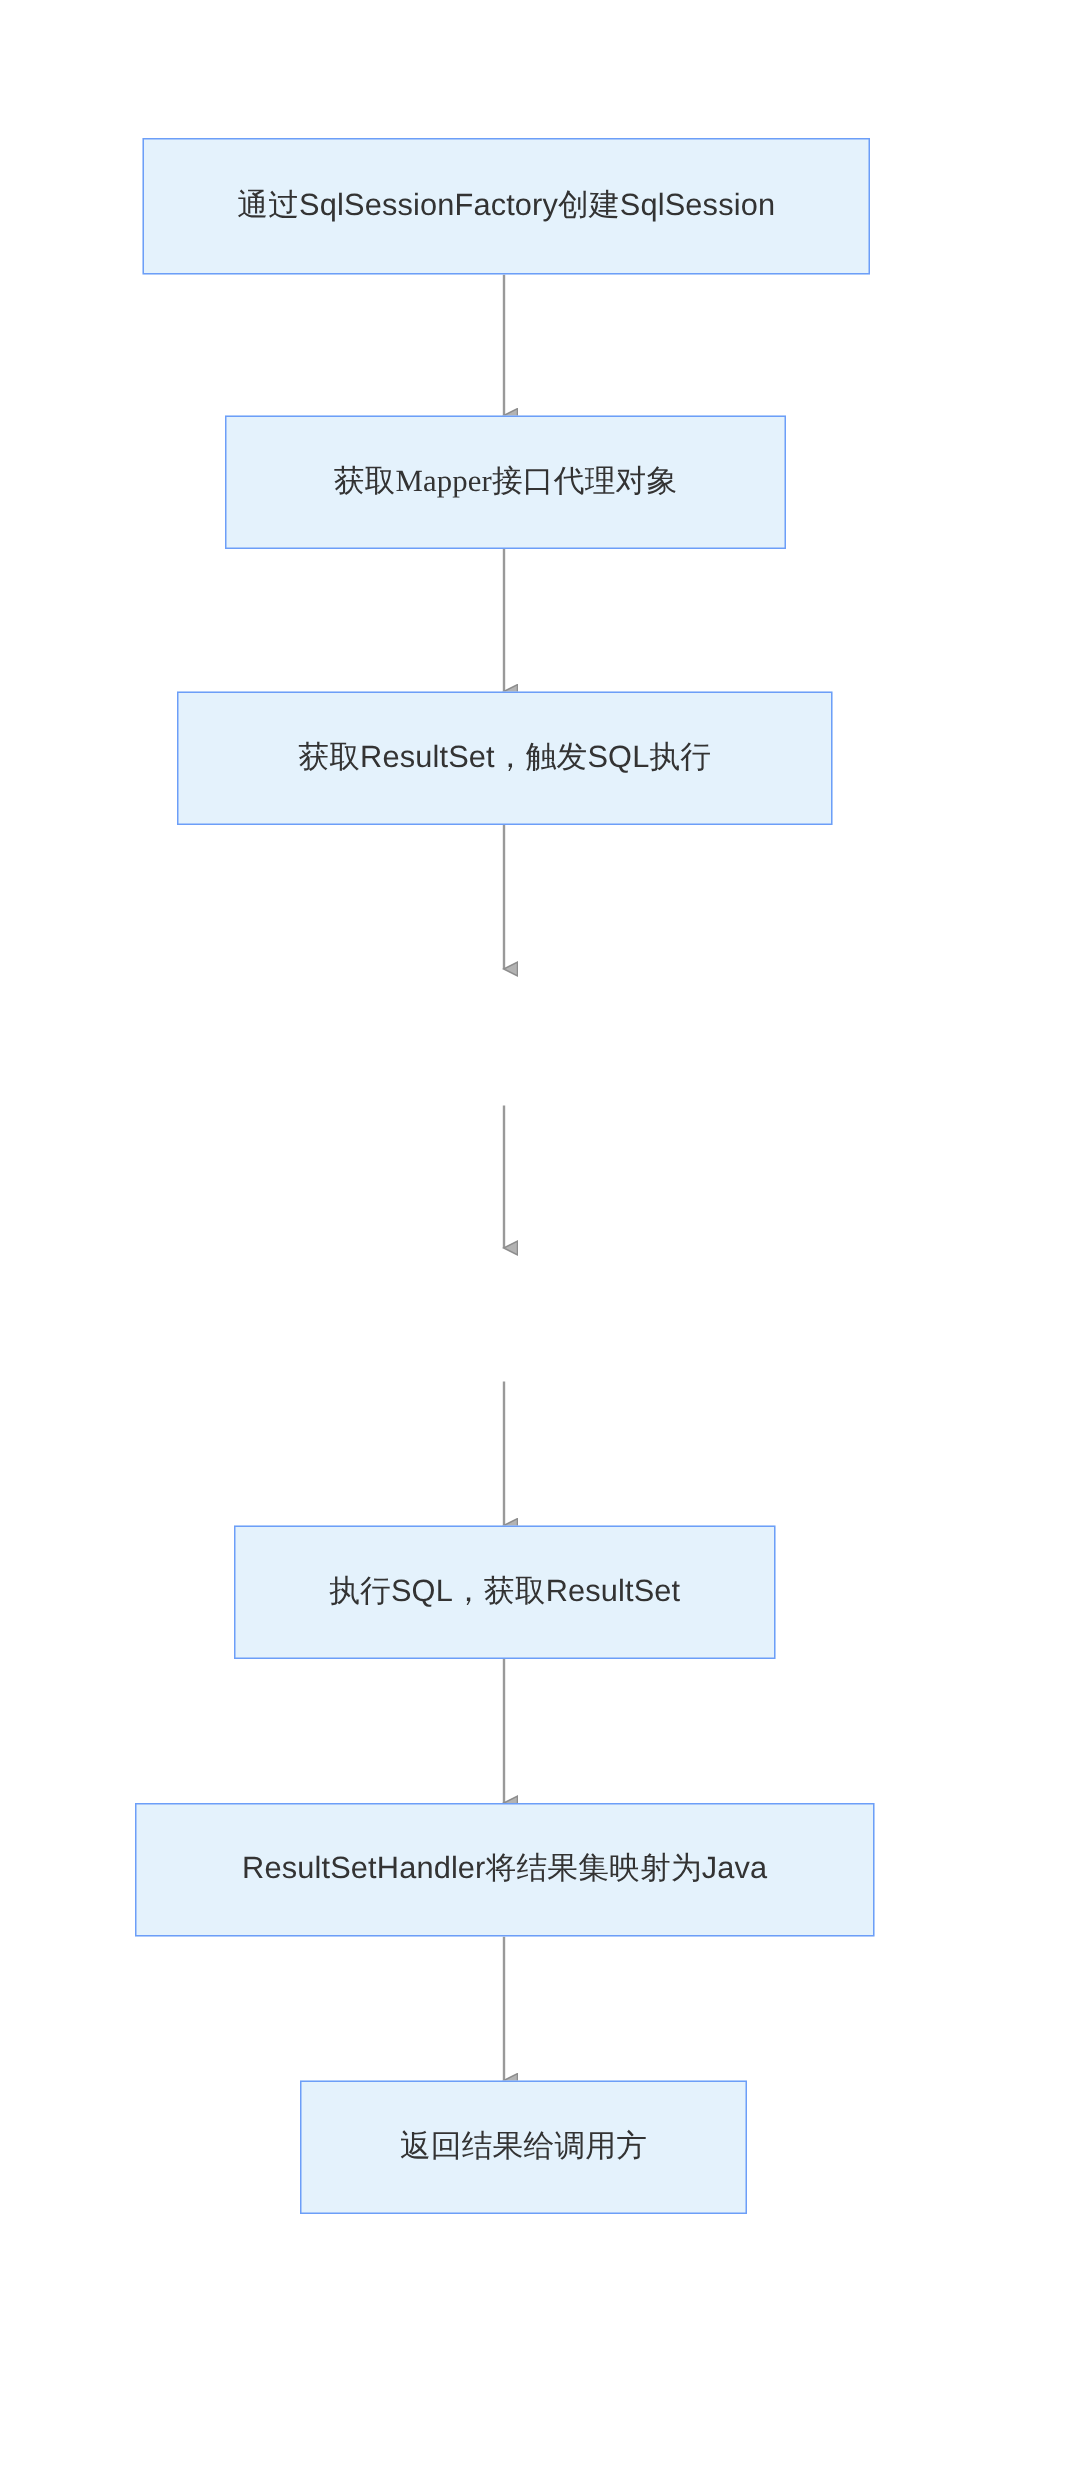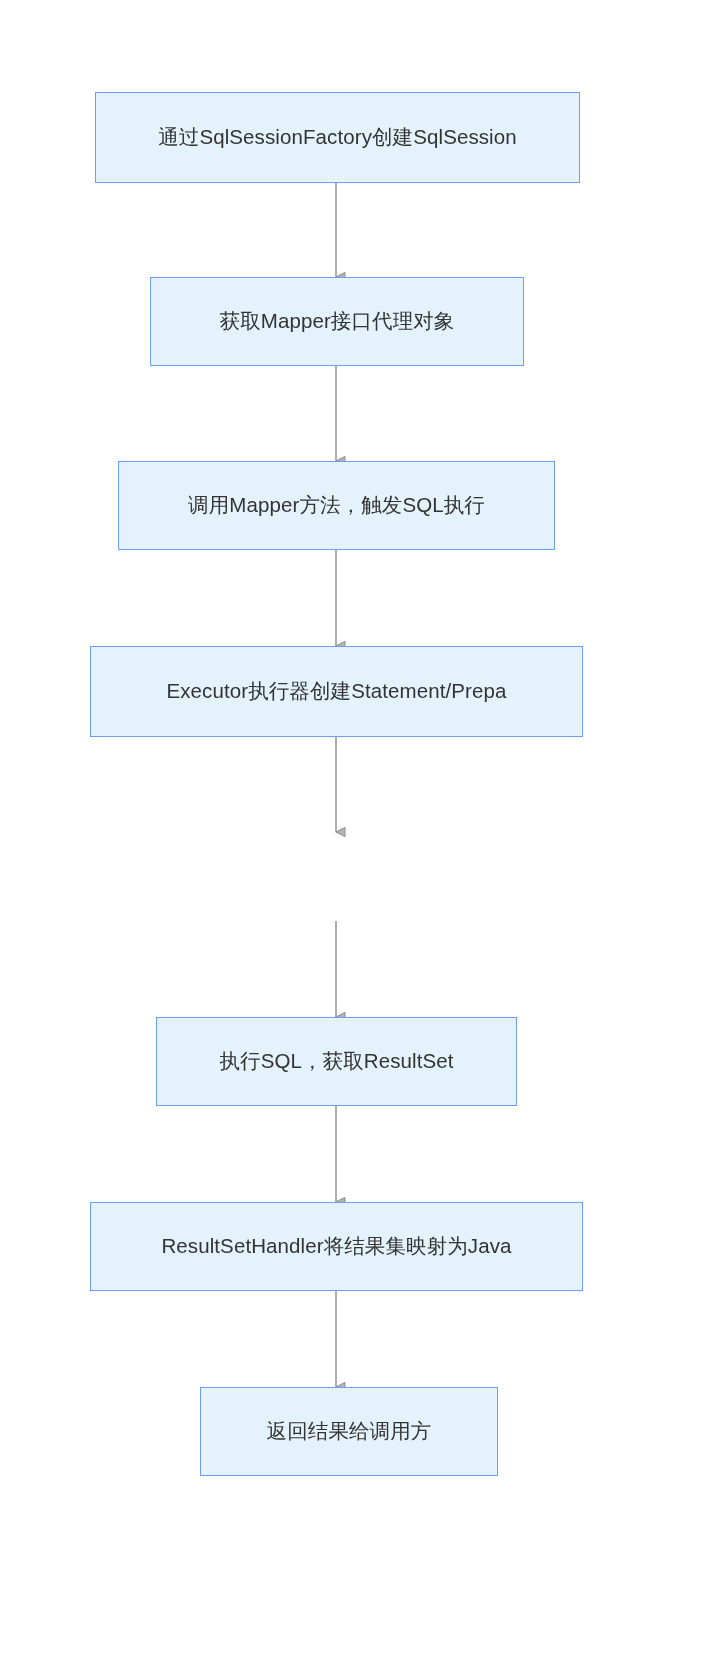--- a/index.html
+++ b/index.html
@@ -69,30 +69,27 @@
         <line x1="336" y1="1106" x2="336" y2="1202" stroke="#999999" stroke-width="1.6" marker-end="url(#arrowhead)"></line>
         <line x1="336" y1="1291" x2="336" y2="1387" stroke="#999999" stroke-width="1.6" marker-end="url(#arrowhead)"></line>
       </g>
   </svg>
 
   <div class="node" style="left: 95px; top: 92px; width: 485px; height: 91px; background: rgb(228, 242, 252); border-color: rgb(108, 158, 248);">
     <span class="node-label" style="color: rgb(51, 51, 51);">通过SqlSessionFactory创建SqlSession</span>
   </div>
 
   <div class="node" style="left: 150px; top: 277px; width: 374px; height: 89px; background: rgb(228, 242, 252); border-color: rgb(108, 158, 248);">
-    <span class="node-label" style="color: rgb(51, 51, 51);">获取Mapper接口代理对象</span>
+    <span class="node-label" style="color: rgb(51, 51, 51); font-family: Liberation Serif, serif;">获取Mapper接口代理对象</span>
   </div>
 
   <div class="node" style="left: 118px; top: 461px; width: 437px; height: 89px; background: rgb(228, 242, 252); border-color: rgb(108, 158, 248);">
-    <span class="node-label" style="color: rgb(51, 51, 51);">调用Mapper方法，触发SQL执行</span>
+    <span class="node-label" style="color: rgb(51, 51, 51);">获取ResultSet，触发SQL执行</span>
   </div>
 
-  <div class="node" style="left: 90px; top: 646px; width: 493px; height: 91px; background: rgb(228, 242, 252); border-color: rgb(108, 158, 248);">
-    <span class="node-label" style="color: rgb(51, 51, 51);">Executor执行器创建Statement/Prepa</span>
-  </div>
 
 
   <div class="node" style="left: 156px; top: 1017px; width: 361px; height: 89px; background: rgb(228, 242, 252); border-color: rgb(108, 158, 248); justify-content: center;">
     <span class="node-label" style="color: rgb(51, 51, 51);">执行SQL，获取ResultSet</span>
   </div>
 
   <div class="node" style="left: 90px; top: 1202px; width: 493px; height: 89px; background: rgb(228, 242, 252); border-color: rgb(108, 158, 248);">
     <span class="node-label" style="color: rgb(51, 51, 51);">ResultSetHandler将结果集映射为Java</span>
   </div>
 

